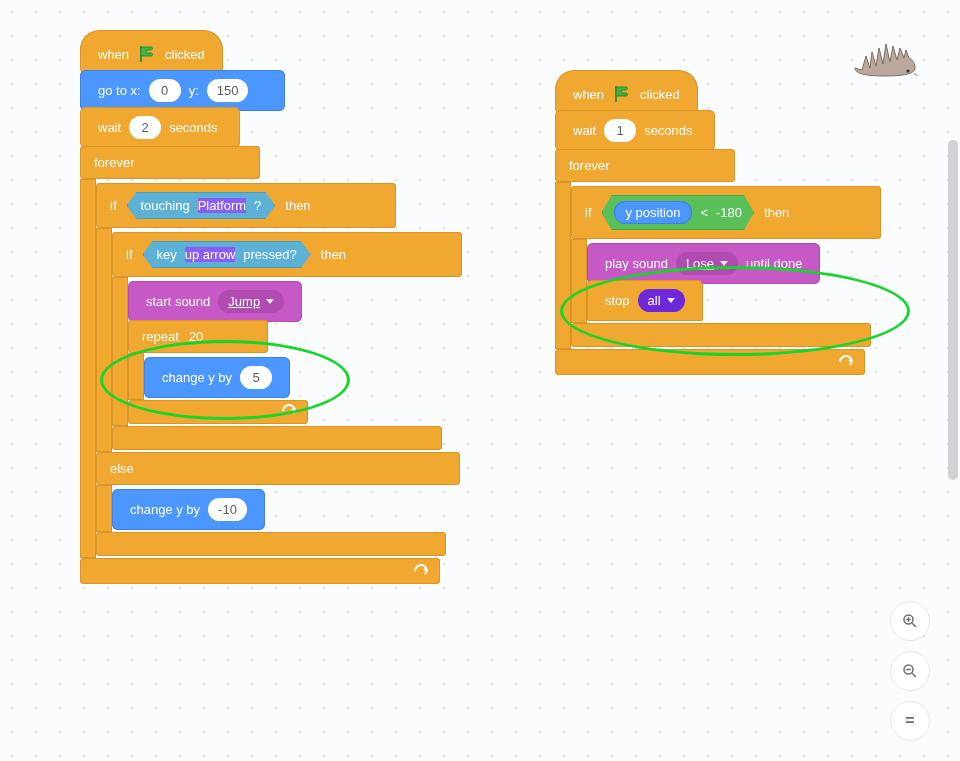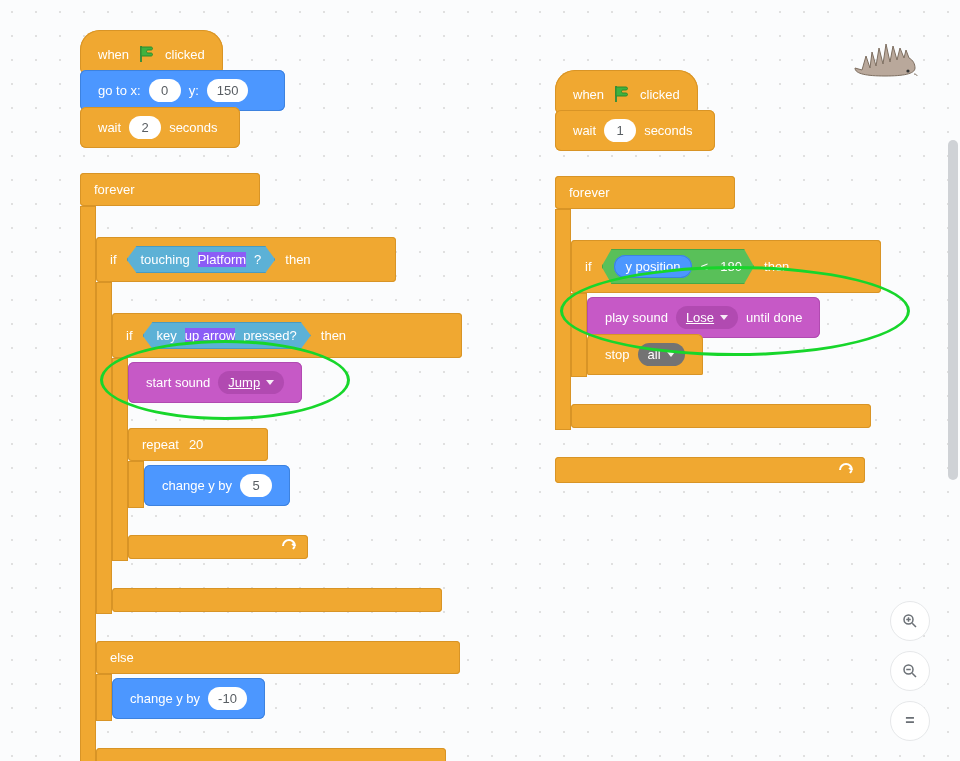--- a/index.html
+++ b/index.html
@@ -135,35 +135,34 @@
   .reporter-motion {
     background: #4c97ff;
     box-shadow: 0 0 0 1px #3d82df inset;
     border-radius: 18px;
     padding: 4px 12px;
     display: inline-flex;
     align-items: flex-end;
   }
   .dropdown.sensing-d { background: #8b5cf6; }
   .dropdown.sound-d   { background: #b14ab1; text-decoration: underline; }
-  .dropdown.control-d { background: #737373; }
+  .dropdown.control-d { background: #6d28d9; }
 
   
   .cblock {
     position: relative;
     padding: 0;
   }
   .cblock .ctop, .cblock .cmid, .cblock .cbot {
     display: flex;
     align-items: center;
     gap: 10px;
     padding: 9px 14px;
     position: relative;
     border-radius: 4px;
-    margin-top: 27px;
   }
   .cblock .carm {
     width: 16px;
     background: #f0a831;
     box-shadow: 0 0 0 1px #d89426 inset;
   }
   .cblock .cbody {
     display: flex;
   }
   .cblock .cinner {

